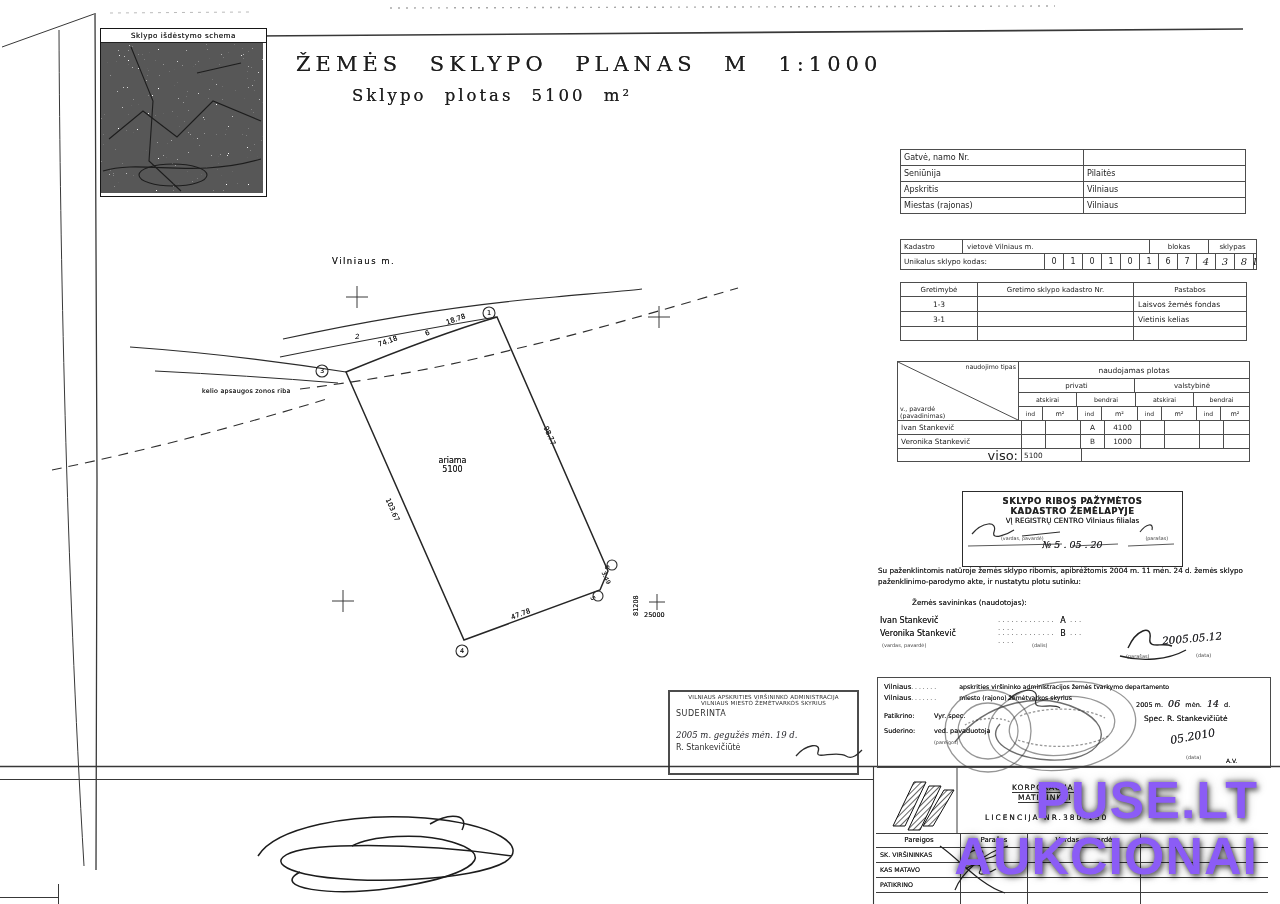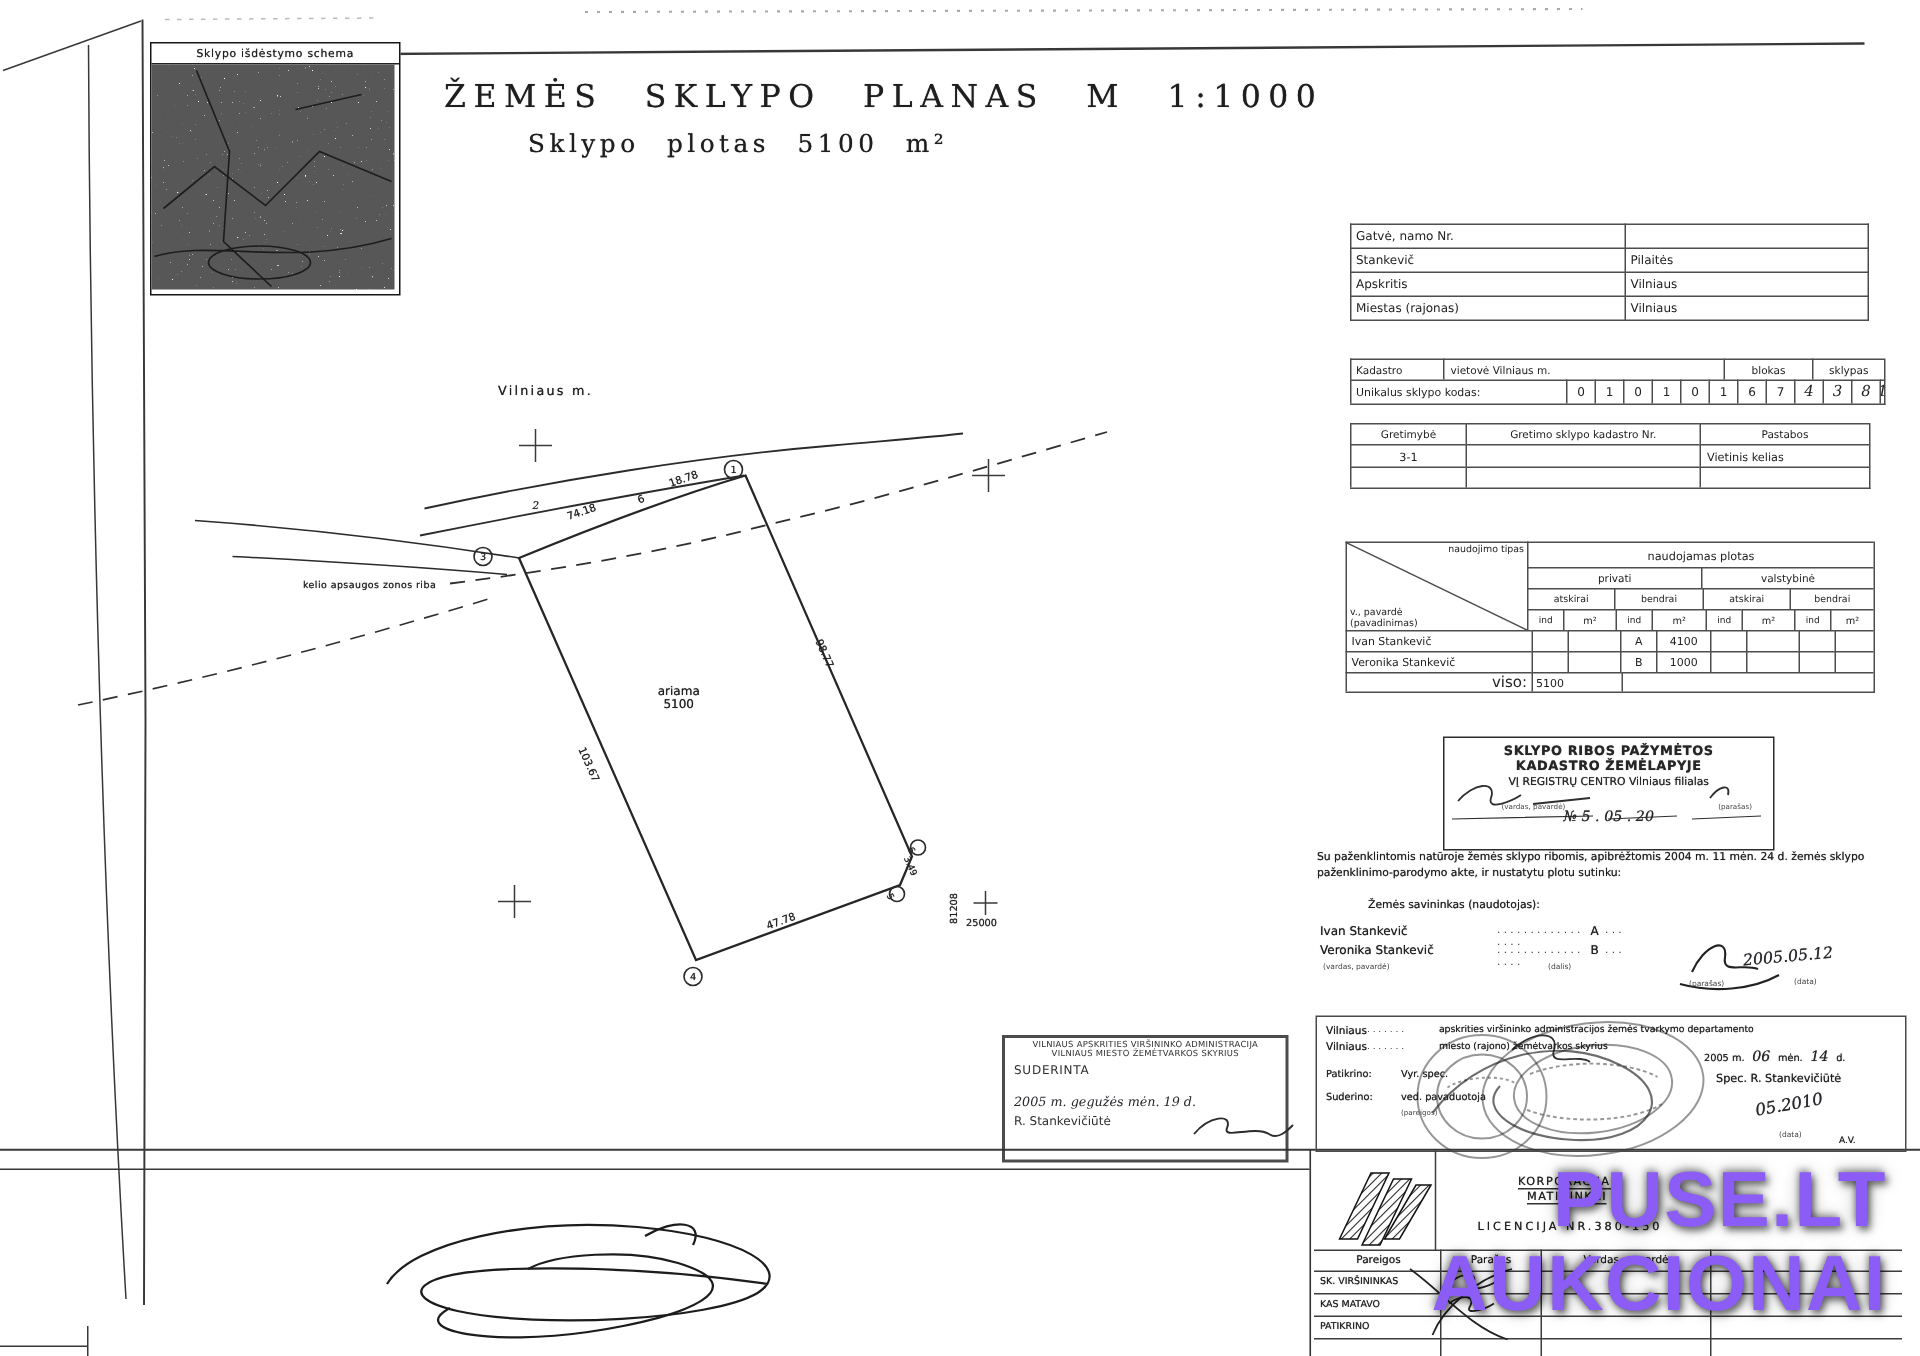--- a/index.html
+++ b/index.html
@@ -187,21 +187,21 @@
 </div>
 
 <div class="ab" style="left:900px;top:149px;width:346px;z-index:2">
   <table class="doc">
     <tbody>
         <tr>
       <td style="width:176px">Gatvė, namo Nr.</td>
       <td></td>
         </tr>
     <tr>
-      <td>Stankevič</td>
+      <td>Seniūnija</td>
       <td>Pilaitės</td>
         </tr>
     <tr>
       <td>Apskritis</td>
       <td>Vilniaus</td>
         </tr>
     <tr>
       <td>Miestas (rajonas)</td>
       <td>Vilniaus</td>
         </tr>
@@ -231,20 +231,25 @@
     <div class="cell hand" style="width:18px;font-size:10px">8</div>
     <div class="cell hand" style="flex:1;font-size:10px">1</div>
   </div>
 </div>
 
 <div class="ab cwrap" style="left:900px;top:282px;width:346px;z-index:2">
   <div class="row" style="height:14px">
     <div class="cell" style="width:76px">Gretimybė</div>
     <div class="cell" style="width:155px">Gretimo sklypo kadastro Nr.</div>
     <div class="cell" style="flex:1">Pastabos</div>
+  </div>
+  <div class="row" style="height:15px">
+    <div class="cell" style="width:76px;font-size:7.5px">1-3</div>
+    <div class="cell" style="width:155px"></div>
+    <div class="cell" style="flex:1;justify-content:flex-start;padding-left:4px;font-size:7.5px">Laisvos žemės fondas</div>
   </div>
   <div class="row" style="height:15px">
     <div class="cell" style="width:76px;font-size:7.5px">3-1</div>
     <div class="cell" style="width:155px"></div>
     <div class="cell" style="flex:1;justify-content:flex-start;padding-left:4px;font-size:7.5px">Vietinis kelias</div>
   </div>
   <div class="row" style="height:14px">
     <div class="cell" style="width:76px"></div>
     <div class="cell" style="width:155px"></div>
     <div class="cell" style="flex:1"></div>
@@ -300,21 +305,21 @@
     <div class="cell" style="width:23px"></div>
     <div class="cell" style="width:34px"></div>
     <div class="cell" style="width:23px;font-size:7.3px">B</div>
     <div class="cell" style="width:35px;font-size:7.3px">1000</div>
     <div class="cell" style="width:23px"></div>
     <div class="cell" style="width:34px"></div>
     <div class="cell" style="width:23px"></div>
     <div class="cell" style="flex:1"></div>
   </div>
   <div class="row" style="height:13px">
-    <div class="cell" style="width:120px;justify-content:flex-end;padding-right:3px;font-size:10px">viso:</div>
+    <div class="cell" style="width:120px;justify-content:flex-end;padding-right:3px;font-size:13px">viso:</div>
     <div class="cell" style="width:57px;justify-content:flex-start;padding-left:2px;font-size:7.3px">5100</div>
     <div class="cell" style="flex:1"></div>
   </div>
 </div>
 
 <div class="ab stamp1 ctr" style="left:962px;top:491px;width:219px;height:74px;z-index:2">
   <div class="tx" style="font-size:8.6px;font-weight:bold;letter-spacing:.4px;margin-top:4px">SKLYPO RIBOS PAŽYMĖTOS</div>
   <div class="tx" style="font-size:8.6px;font-weight:bold;letter-spacing:.4px">KADASTRO ŽEMĖLAPYJE</div>
   <div class="tx" style="font-size:7.2px">VĮ REGISTRŲ CENTRO Vilniaus filialas</div>
   <span class="ab" style="left:38px;top:44px;font-size:4.8px;color:#444">(vardas, pavardė)</span>

